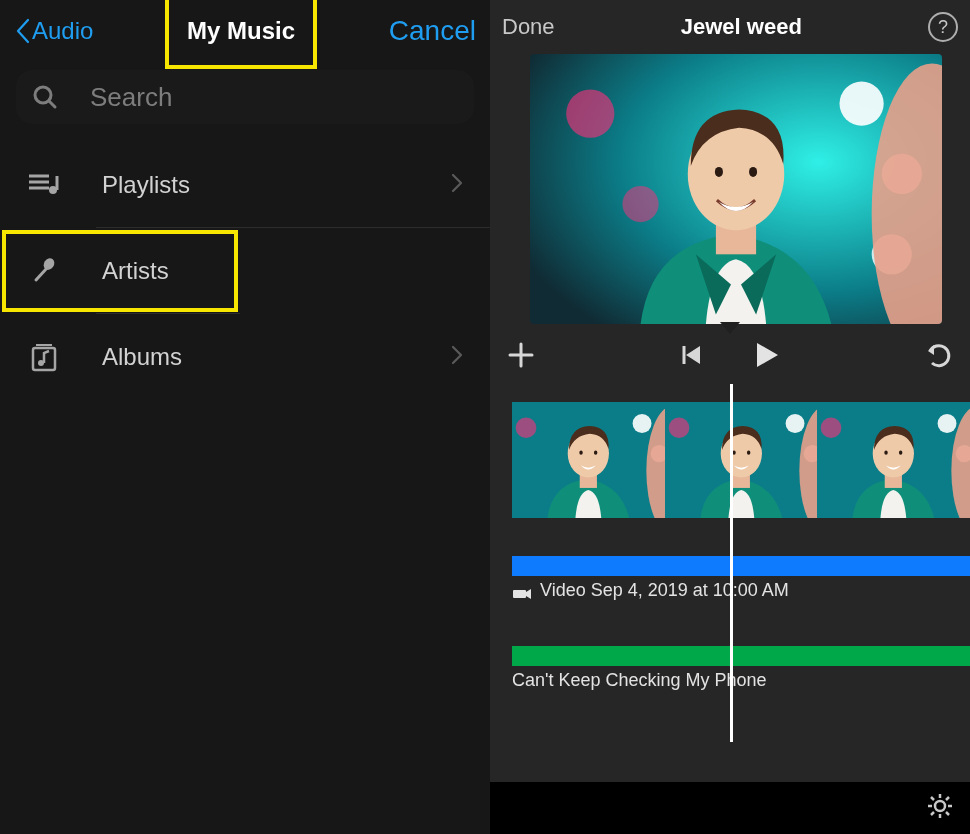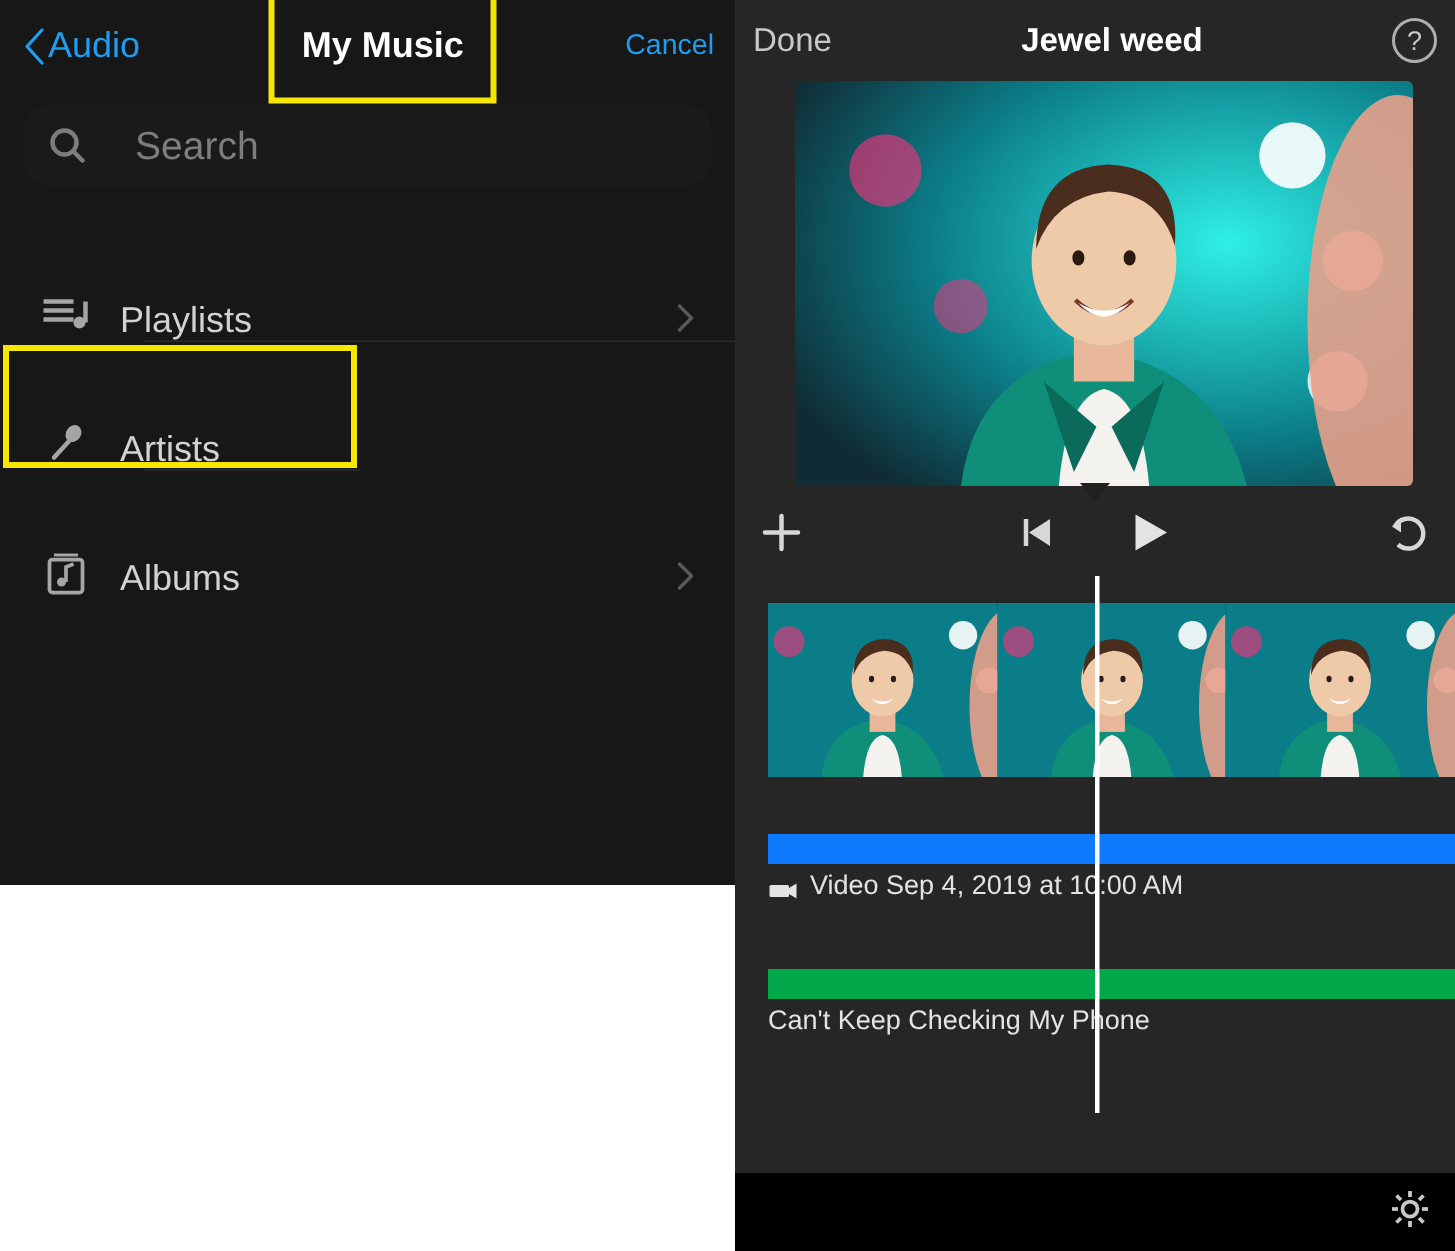--- a/index.html
+++ b/index.html
@@ -1,30 +1,30 @@
 <!DOCTYPE html>
 <html><head>
 <meta charset="utf-8">
 <style>
   * { box-sizing: border-box; margin: 0; padding: 0; font-family: -apple-system, "Helvetica Neue", Arial, sans-serif; }
   body { width: 970px; height: 834px; background: #fff; overflow: hidden; display: flex; }
   
-  .left-panel { width: 490px; height: 590px; background: #171717; color: #fff; display: flex; flex-direction: column; }
+  .left-panel { width: 490px; height: 834px; background: #171717; color: #fff; display: flex; flex-direction: column; }
   .l-header { height: 62px; display: flex; align-items: center; padding: 0 14px; }
   .back-btn { display: flex; align-items: center; font-size: 24px; color: #1f9df0; gap: -2px; }
   .back-btn svg { margin-right: -2px; }
   .l-title-wrap { flex: 1; display: flex; justify-content: center; }
   .l-title { color: #fff; font-size: 24px; font-weight: 700; padding: 20px 18px; border: 4px solid #f7e600; }
-  .cancel-btn { color: #1f9df0; font-size: 19px; }
+  .cancel-btn { color: #1f9df0; font-size: 28px; }
   .search-row { padding: 8px 16px 18px 16px; }
   .search-box { background: #1a1a1a; border-radius: 16px; height: 54px; display: flex; align-items: center; padding: 0 16px; gap: 32px; }
   .search-box input { flex: 1; background: transparent; border: none; color: #7d7d7d; font-size: 26px; outline: none; }
   .search-box input::placeholder { color: #7d7d7d; }
   .cat-list { display: flex; flex-direction: column; }
-  .cat-row { height: 86px; display: flex; align-items: flex-end; padding: 0 26px; gap: 18px; position: relative; }
+  .cat-row { height: 86px; display: flex; align-items: center; padding: 0 26px; gap: 40px; position: relative; }
   .cat-row .label { font-size: 24px; color: #d2d2d2; flex: 1; }
   .cat-row .chev { color: #5a5a5a; }
   .cat-row::after { content: ""; position: absolute; left: 96px; right: 0; bottom: 0; height: 1px; background: #2c2c2c; }
   .cat-row:last-of-type::after { display: none; }
   .cat-row.highlight { outline: 4px solid #f7e600; outline-offset: -6px; }
   .cat-row.highlight { width: 240px; }
   .cat-icon { width: 36px; height: 36px; display: flex; align-items: center; justify-content: center; color: #a5a5a5; }
   
   .right-panel { width: 480px; height: 834px; background: #262626; color: #fff; display: flex; flex-direction: column; position: relative; }
   .r-header { height: 54px; display: flex; align-items: center; padding: 0 12px; }

